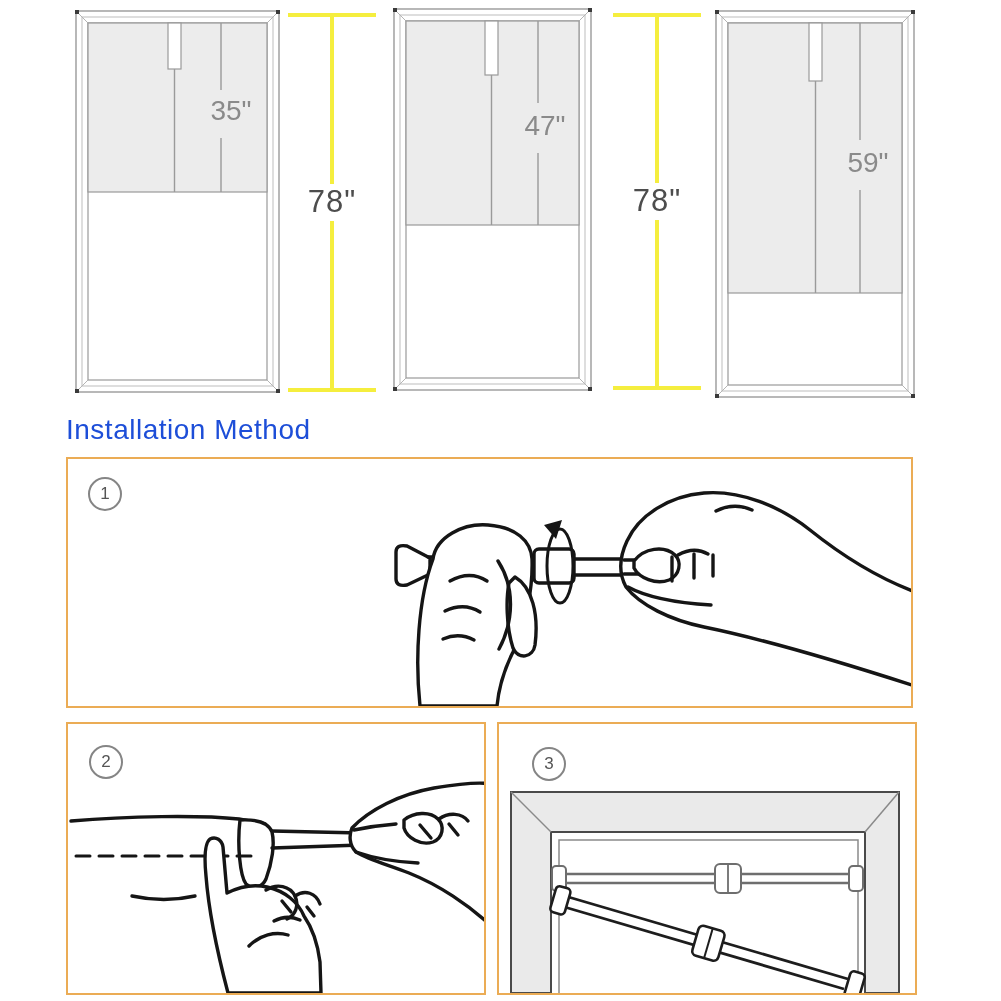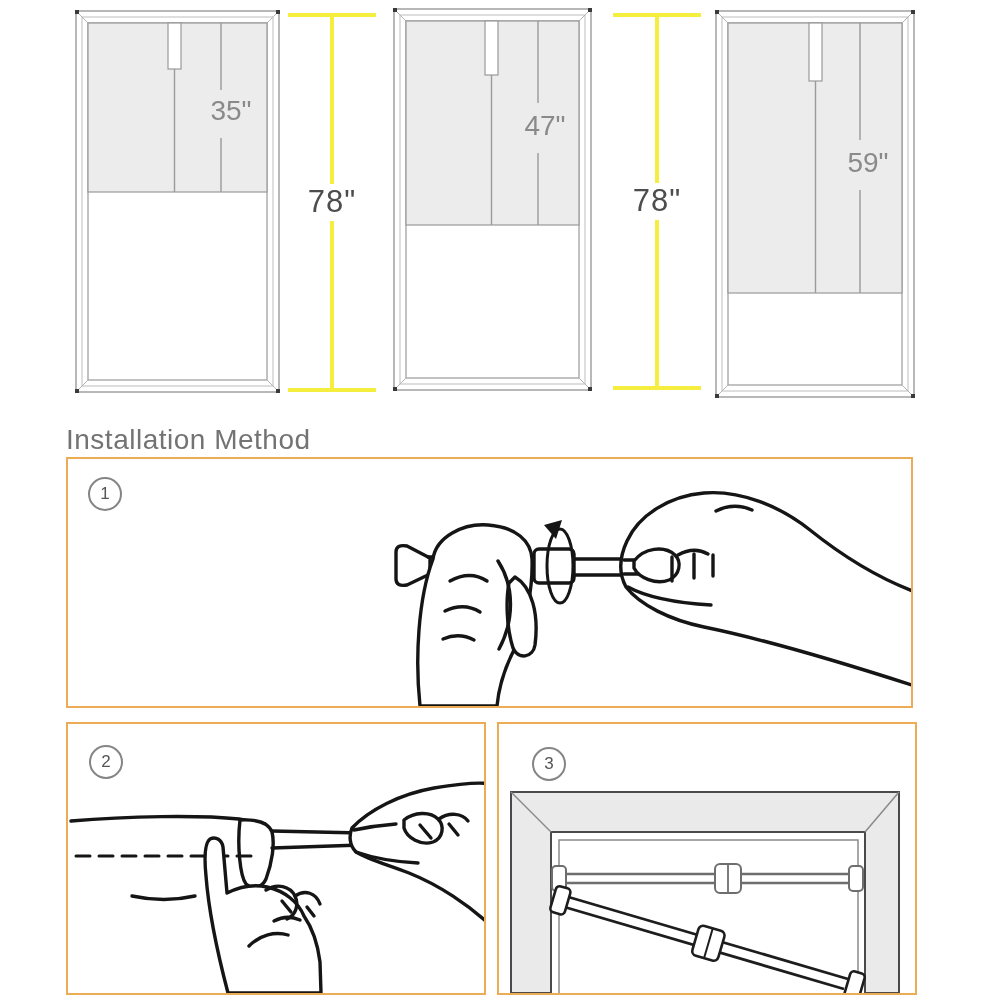--- a/index.html
+++ b/index.html
@@ -12,21 +12,21 @@
     --dim-gray:#4d4d4d;
   }
   html,body{margin:0;padding:0;background:#fff;}
   body{font-family:"Liberation Sans", sans-serif;}
   .canvas{position:relative;width:1001px;height:1001px;background:#fff;overflow:hidden;}
   .abs{position:absolute;}
   .dim{position:absolute;width:88px;display:flex;flex-direction:column;align-items:center;}
   .dim .cap{width:88px;height:4px;background:var(--yellow);}
   .dim .seg{flex:1;width:4px;background:var(--yellow);}
   .dim .dim-label{font-size:31px;color:var(--dim-gray);line-height:1.05;padding:2px 0;letter-spacing:1px;}
-  .heading{position:absolute;left:66px;top:424px;font-size:28px;color:#737373;letter-spacing:0.5px;}
+  .heading{position:absolute;left:66px;top:414px;font-size:28px;color:#1d4ed8;letter-spacing:0.5px;}
   .panel{position:absolute;background:#fff;border:2px solid var(--panel-border);}
   .panel svg{position:absolute;left:0;top:0;}
   .step-badge{position:absolute;width:30px;height:30px;border:2px solid #858585;border-radius:50%;
     display:flex;align-items:center;justify-content:center;font-size:17px;color:#555;background:#fff;z-index:2;}
   svg text{font-family:"Liberation Sans", sans-serif;}
 </style>
 </head>
 <body>
 
 <div class="canvas">

